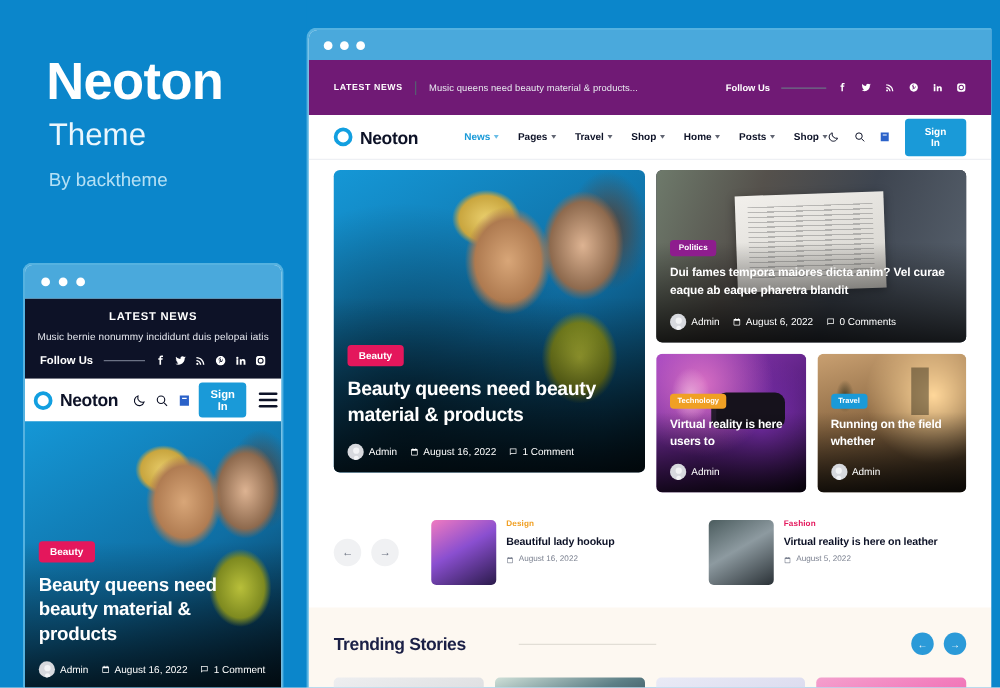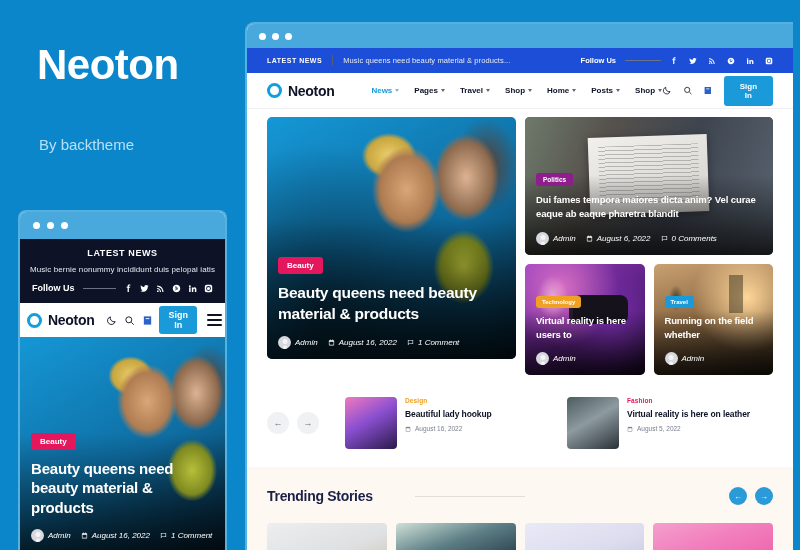--- a/index.html
+++ b/index.html
@@ -91,21 +91,21 @@
   }
   .mhero-content { position: absolute; left: 11px; right: 11px; bottom: 10px; }
   .badge-pink {
     display: inline-block; background: #e4175c; color: #fff;
     font-size: 8px; font-weight: bold; padding: 4px 9px; border-radius: 3px;
   }
   .mhero-title {
     color: #fff; font-size: 15px; font-weight: bold; line-height: 1.32;
     margin-top: 9px; letter-spacing: -.2px;
   }
-  .meta-row { display: flex; align-items: center; gap: 10px; margin-top: 11px; font-style: italic; }
+  .meta-row { display: flex; align-items: center; gap: 10px; margin-top: 11px; }
   .meta-item { display: flex; align-items: center; gap: 4px; color: #ffffff; font-size: 8px; }
   .meta-item svg { width: 7px; height: 7px; fill: #ffffff; }
   .avatar-circle {
     width: 13px; height: 13px; border-radius: 50%;
     background: #d7d9de; flex: none; position: relative; overflow: hidden;
   }
   .avatar-circle::after {
     content: ""; position: absolute; left: 50%; top: 3px; width: 5px; height: 5px;
     border-radius: 50%; background: #f3f4f6; transform: translateX(-50%);
     box-shadow: 0 6px 0 -0.5px #f3f4f6;
@@ -118,21 +118,21 @@
     border: 2px solid #55b2e0; border-bottom: none; border-right: none;
     border-radius: 9px 0 0 0; overflow: hidden;
   }
   .browser-titlebar {
     height: 24px; background: #4aa9dc; display: flex; align-items: center;
     padding-left: 12px; gap: 6px;
   }
 
   
   .topbar {
-    height: 25px; background: #1d4ed8; color: #fff;
+    height: 44px; background: #701a75; color: #fff;
     display: flex; align-items: center; padding: 0 20px;
   }
   .tb-label { font-size: 7px; font-weight: bold; letter-spacing: .5px; }
   .tb-divider { width: 1px; height: 11px; background: #565c71; margin: 0 10px; }
   .tb-headline { font-size: 7.5px; color: #e8eaf0; letter-spacing: .1px; }
   .tb-right { margin-left: auto; display: flex; align-items: center; }
   .tb-follow { font-size: 7.5px; font-weight: bold; }
   .tb-line { width: 36px; height: 1px; background: #6b7285; margin: 0 9px; }
   .tb-socials { display: flex; gap: 11px; }
   .tb-socials svg { width: 8px; height: 8px; fill: #ffffff; }
@@ -309,20 +309,21 @@
   .tc2 { background: linear-gradient(160deg, #cfe0d8 0%, #5d7f86 45%, #1c2f3e 100%); }
   .tc3 { background: linear-gradient(160deg, #e9eaf6 0%, #dcdcef 60%, #c9c7e2 100%); }
   .tc4 { background: linear-gradient(160deg, #f4a0cd 0%, #f27ebd 45%, #ec5fa8 100%); }
 </style>
 </head>
 <body>
 
 <div class="left-panel">
 
   <div class="brand-title">Neoton</div>
+  <div class="brand-sub">Theme</div>
   <div class="brand-by">By backtheme</div>
 
   <div class="mobile-frame">
 
     <div class="mobile-titlebar">
       <span class="dot"></span>
       <span class="dot"></span>
       <span class="dot"></span>
     </div>
 

